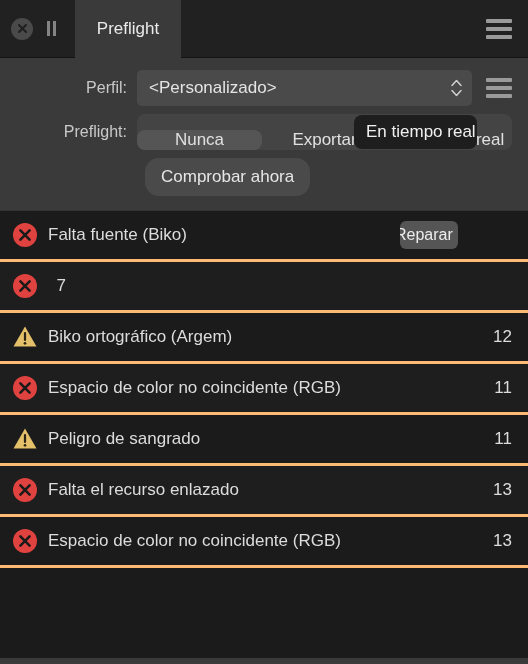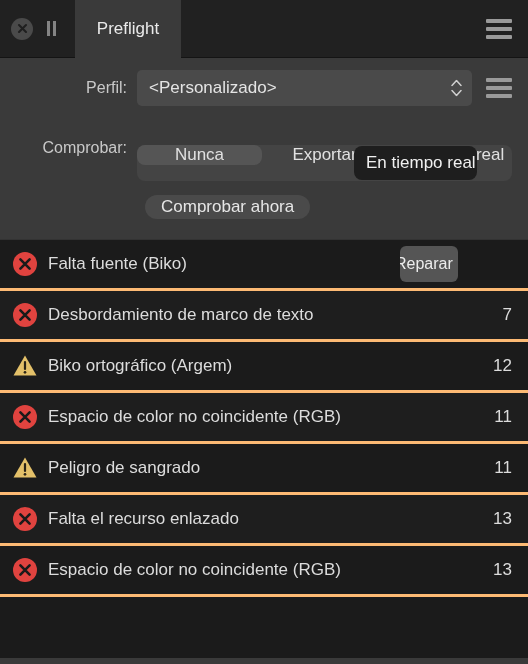--- a/index.html
+++ b/index.html
@@ -147,23 +147,22 @@
   }
   .select .stepper svg { display: block; }
 
   .segmented {
     position: relative;
     flex: 1 1 auto;
     height: 36px;
     background: #444444;
     border-radius: 8px;
     display: flex;
-    align-items: flex-start;
+    align-items: flex-end;
     overflow: visible;
-    margin-top: 31px;
   }
   .seg {
     flex: 1 1 0;
     display: flex;
     align-items: center;
     justify-content: center;
     font-size: 17px;
     color: #e0e0e0;
     border-radius: 8px;
     white-space: nowrap;
@@ -184,21 +183,21 @@
     color: #f0f0f0;
     white-space: nowrap;
     overflow: hidden;
     max-width: 123px;
     z-index: 5;
   }
 
   .btn-row { padding-left: 0; }
   .btn {
     margin-left: 145px;
-    height: 24px;
+    height: 38px;
     padding: 0 16px;
     background: #4a4a4a;
     border-radius: 14px;
     display: inline-flex;
     align-items: center;
     justify-content: center;
     font-size: 17px;
     color: #e6e6e6;
   }
 
@@ -246,21 +245,21 @@
     color: #dcdcdc;
     text-align: right;
     min-width: 18px;
   }
 
   .fix-btn {
     position: absolute;
     right: 70px;
     top: 50%;
     transform: translateY(-50%);
-    height: 36px;
+    height: 28px;
     width: 58px;
     background: #555555;
     border-radius: 6px;
     display: flex;
     align-items: center;
     font-size: 16px;
     color: #ededed;
     overflow: hidden;
     white-space: nowrap;
     padding-left: 0;
@@ -327,21 +326,21 @@
       </div>
 
       <div class="hamburger">
         <i></i>
           <i></i>
           <i></i>
       </div>
     </div>
 
     <div class="ctl-row">
-      <div class="ctl-label">Comprobar:</div>
+      <div class="ctl-label">Preflight:</div>
 
       <div class="segmented">
         <div class="seg selected">Nunca</div>
         <div class="seg">Exportar</div>
         <div class="seg">En tiempo real</div>
 
         <div class="tooltip">En tiempo real</div>
       </div>
     </div>
 
@@ -366,21 +365,20 @@
       <div class="row-count"></div>
     </div>
 
     <div class="row alt">
       <div class="row-icon">
         <svg width="26" height="26" viewBox="0 0 26 26">
           <circle cx="13" cy="13" r="12" fill="#e0433f"></circle>
           <path d="M8.4 8.4 L17.6 17.6 M17.6 8.4 L8.4 17.6" stroke="#1a1a1a" stroke-width="2.6" stroke-linecap="round"></path>
         </svg>
       </div>
-      <div class="row-text">Desbordamiento de marco de texto</div>
       <div class="row-count">7</div>
     </div>
 
     <div class="row">
       <div class="row-icon">
         <svg width="26" height="26" viewBox="0 0 26 26">
           <path d="M13 2.5 L24.5 22.5 L1.5 22.5 Z" fill="#e3c069"></path>
           <path d="M13 9 L13 16" stroke="#2a2316" stroke-width="2.2" stroke-linecap="round"></path>
           <circle cx="13" cy="19.3" r="1.35" fill="#2a2316"></circle>
         </svg>

